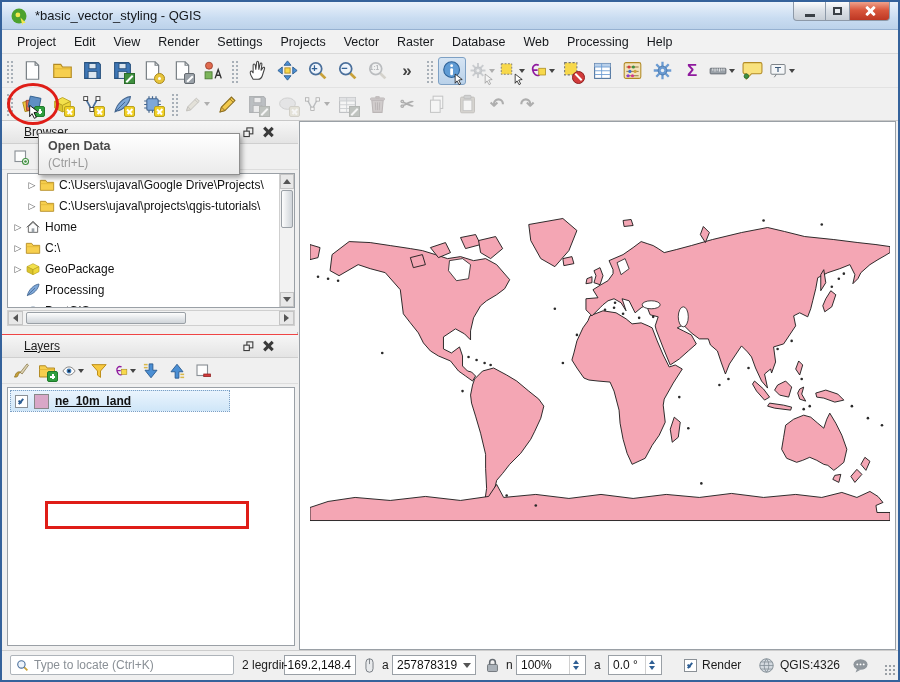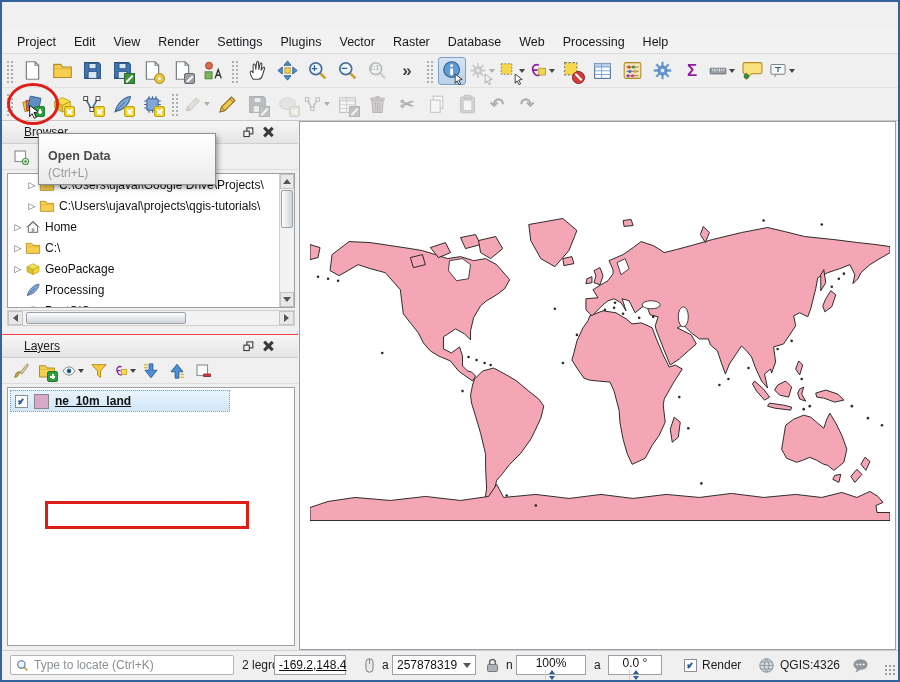--- a/index.html
+++ b/index.html
@@ -92,34 +92,34 @@
   .lname{font-size:12px;font-weight:bold;text-decoration:underline;color:#111;}
   
   .canvas{position:absolute;left:297px;top:119px;width:597px;height:529px;background:#fff;border:1px solid #9aa0a6;}
   .canvas svg{position:absolute;left:10px;top:90px;}
   
   .status{position:absolute;left:0;top:648px;width:100%;height:28px;background:#f0f0f0;border-top:1px solid #cdcdcd;font-size:12px;color:#1c1c1c;}
   .sitem{position:absolute;top:4px;height:20px;display:flex;align-items:center;}
   .locator{left:8px;width:224px;background:#fff;border:1px solid #aeb4ba;border-radius:2px;padding:0 5px;color:#8a9096;}
   .locator svg{width:13px;height:13px;margin-right:5px;}
   .sbox{background:#fff;border:1px solid #9aa0a6;padding:0 4px;color:#111;}
-  .coord{left:272px;width:72px;justify-content:flex-start;text-decoration:underline;}
+  .coord{left:282px;width:72px;justify-content:flex-end;}
   .combo{left:390px;width:84px;justify-content:space-between;}
-  .spin{justify-content:space-between;flex-direction:column;}
+  .spin{justify-content:space-between;}
   .spinner{display:flex;flex-direction:column;justify-content:center;gap:2px;align-items:center;width:12px;height:100%;border-left:1px solid #d0d0d0;}
   .spinner .tu{width:0;height:0;border-left:3.5px solid transparent;border-right:3.5px solid transparent;border-bottom:4px solid #2f5f94;}
   .spinner .td{width:0;height:0;border-left:3.5px solid transparent;border-right:3.5px solid transparent;border-top:4px solid #2f5f94;}
   .slabel{color:#1c1c1c;}
   .sicon svg{width:17px;height:17px;}
   .grip{position:absolute;right:2px;bottom:2px;width:12px;height:12px;background-image:radial-gradient(#9aa0a6 1.2px,transparent 1.3px);background-size:4px 4px;}
   
   .red-ellipse{position:absolute;left:5px;top:81px;width:52px;height:42px;border:3px solid #df1d17;border-radius:50%;z-index:40;pointer-events:none;}
   .red-rect{position:absolute;left:43px;top:499px;width:204px;height:28px;border:3px solid #df1d17;z-index:40;pointer-events:none;}
   .cursor-ov{position:absolute;z-index:45;pointer-events:none;}
-  .tooltip{position:absolute;left:36px;top:131px;width:178px;z-index:50;background:linear-gradient(#ffffff,#ebebeb);border:1px solid #8f8f8f;box-shadow:2px 3px 5px rgba(0,0,0,.35);padding:15px 9px 4px;}
+  .tooltip{position:absolute;left:36px;top:131px;width:202px;z-index:50;background:linear-gradient(#ffffff,#ebebeb);border:1px solid #8f8f8f;box-shadow:2px 3px 5px rgba(0,0,0,.35);padding:5px 9px 4px;}
   .tooltip .tl{font-size:12.5px;font-weight:bold;color:#4a4a4a;line-height:1.25;}
   .tooltip .ts{font-size:12px;color:#9a9a9a;margin-top:1px;}
 </style>
 </head>
 <body>
 
 <svg width="0" height="0" style="position:absolute">
 <defs>
 <symbol id="s-page" viewBox="0 0 24 24">
         <path d="M5 2h10l4 4v16H5z" fill="#fefefe" stroke="#7a8186" stroke-width="1.4"></path>
@@ -306,28 +306,45 @@
 <symbol id="s-qgis" viewBox="0 0 24 24">
         <circle cx="12" cy="12" r="10" fill="#4ca22d"></circle>
         <circle cx="10.5" cy="10.5" r="3.2" fill="#f2e84b"></circle>
         <path d="M14 14l7 7-4 .5-.5 3.5z" fill="#f2e84b"></path>
       </symbol>
 </defs>
 </svg>
 
 <div class="win">
 
+  <div class="titlebar">
+    <svg width="18" height="18">
+        <use href="#s-qgis"></use>
+      </svg>
+    <span class="title-text">*basic_vector_styling - QGIS</span>
+    <div class="winbtns">
+      <div class="wbtn min">
+          <div class="glyph-min"></div>
+        </div>
+      <div class="wbtn res">
+          <div class="glyph-res"></div>
+        </div>
+      <div class="wbtn cls">
+          <div class="glyph-x"></div>
+        </div>
+    </div>
+  </div>
 
   <div class="menubar" id="menubar">
       <span class="mitem">Project</span>
       <span class="mitem">Edit</span>
       <span class="mitem">View</span>
       <span class="mitem">Render</span>
       <span class="mitem">Settings</span>
-      <span class="mitem">Plugins</span>
+      <span class="mitem">Projects</span>
       <span class="mitem">Vector</span>
       <span class="mitem">Raster</span>
       <span class="mitem">Database</span>
       <span class="mitem">Web</span>
       <span class="mitem">Processing</span>
       <span class="mitem">Help</span>
     </div>
 
   <div class="tbrow" id="tb1">
       <div class="thandle"></div>

